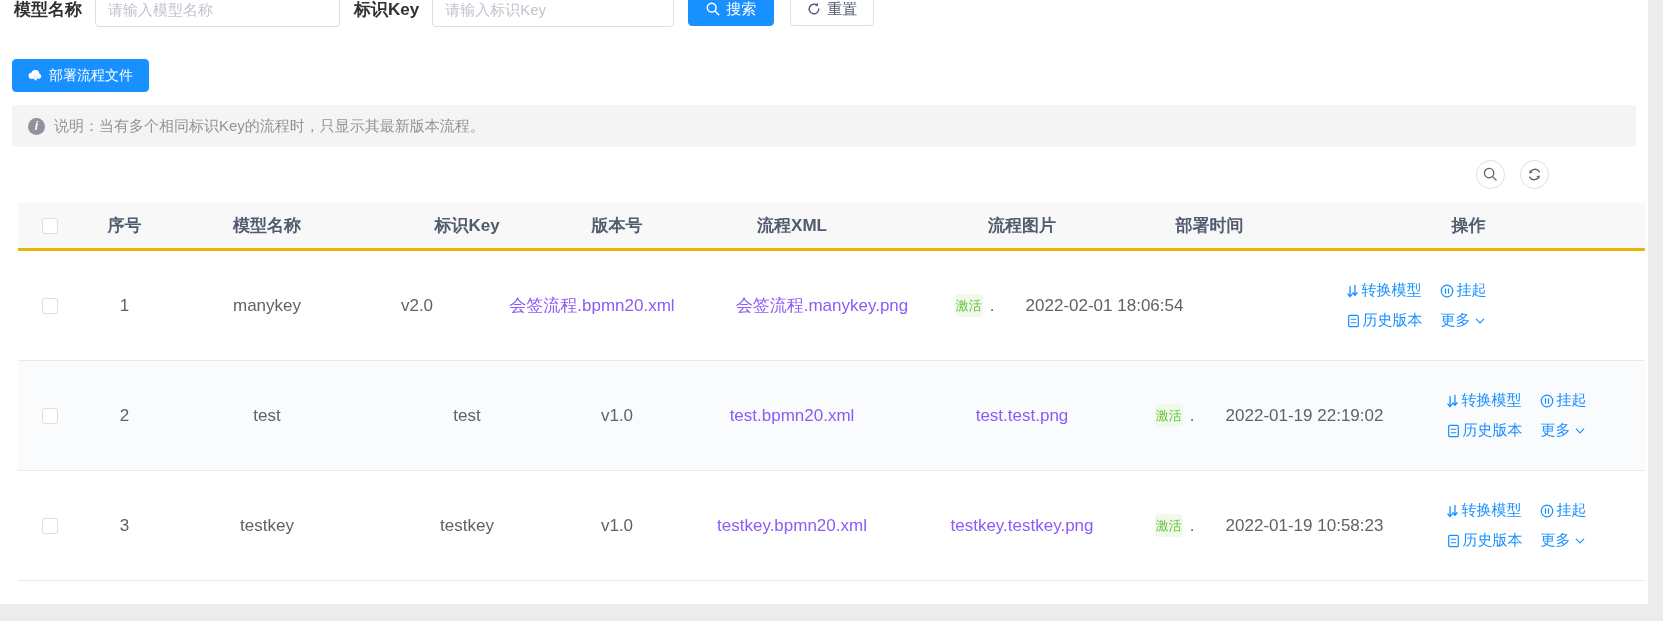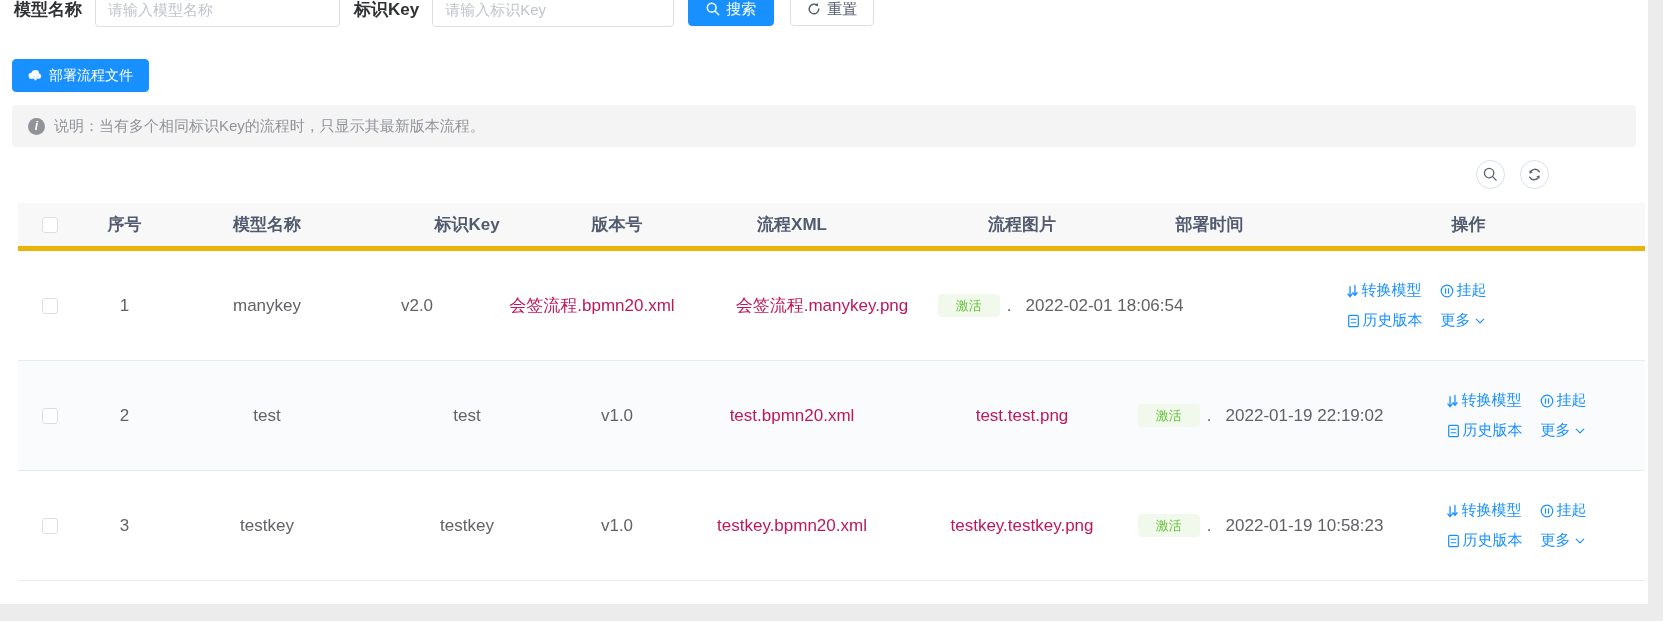--- a/index.html
+++ b/index.html
@@ -34,37 +34,37 @@
     align-items:center; justify-content:center; font-size:12px; font-weight:bold; font-style:italic; margin-right:9px; flex:0 0 auto; }
 
   
   .mini-toolbar { position:absolute; top:160px; right:114px; display:flex; gap:15px; }
   .circle-btn { width:29px; height:29px; border-radius:50%; border:1px solid #dadfe6; background:#fff;
     display:flex; align-items:center; justify-content:center; cursor:pointer; color:#5c6270; }
 
   
   .table { position:absolute; left:18px; top:203px; width:1627px; font-size:17px; }
   .t-row { display:flex; align-items:stretch; }
-  .t-head { background:#f8f8f9; height:48px; font-weight:bold; color:#515a6e; border-bottom:5px solid #eab308; }
+  .t-head { background:#f8f8f9; height:48px; font-weight:bold; color:#515a6e; border-bottom:3px solid #eab308; }
   .t-body-row { height:110px; border-bottom:1px solid #e8eaec; background:#fff; }
   .t-body-row.striped { background:#fafbfc; }
   .cell { display:flex; align-items:center; justify-content:center; text-align:center; overflow:hidden; }
   .col-check { width:64px; }
   .col-idx { width:85px; }
   .col-name { width:200px; }
   .col-key { width:200px; }
   .col-ver { width:100px; }
   .col-xml { width:250px; }
   .col-img { width:210px; }
   .col-status { width:95px; }
   .col-time { width:165px; }
   .col-actions { flex:1; }
   .checkbox { width:16px; height:16px; border:1px solid #dcdee2; border-radius:3px; background:#fff; cursor:pointer; }
-  a.file-link { color:#be185d; text-decoration:none; cursor:pointer; }
-  .badge-success { background:#f0f9eb; color:#67c23a; font-size:13px; padding:5px 18px; border-radius:4px; line-height:1; }
+  a.file-link { color:#8b5cf6; text-decoration:none; cursor:pointer; }
+  .badge-success { background:#f0f9eb; color:#67c23a; font-size:13px; padding:5px 1px; border-radius:4px; line-height:1; }
   .status-dot { color:#606266; margin-left:7px; font-size:17px; }
   .time-cell { color:#606266; }
 
   .actions-wrap { display:flex; flex-direction:column; gap:11px; align-items:center; }
   .actions-line { display:flex; gap:18px; align-items:center; }
   .action-link { color:#1890ff; font-size:15px; display:inline-flex; align-items:center; gap:3px;
     cursor:pointer; white-space:nowrap; }
   .action-link svg { flex:0 0 auto; }
 
   .table-bottom-line { position:absolute; left:18px; top:614px; width:1627px; height:1px; background:#e8eaec; }

